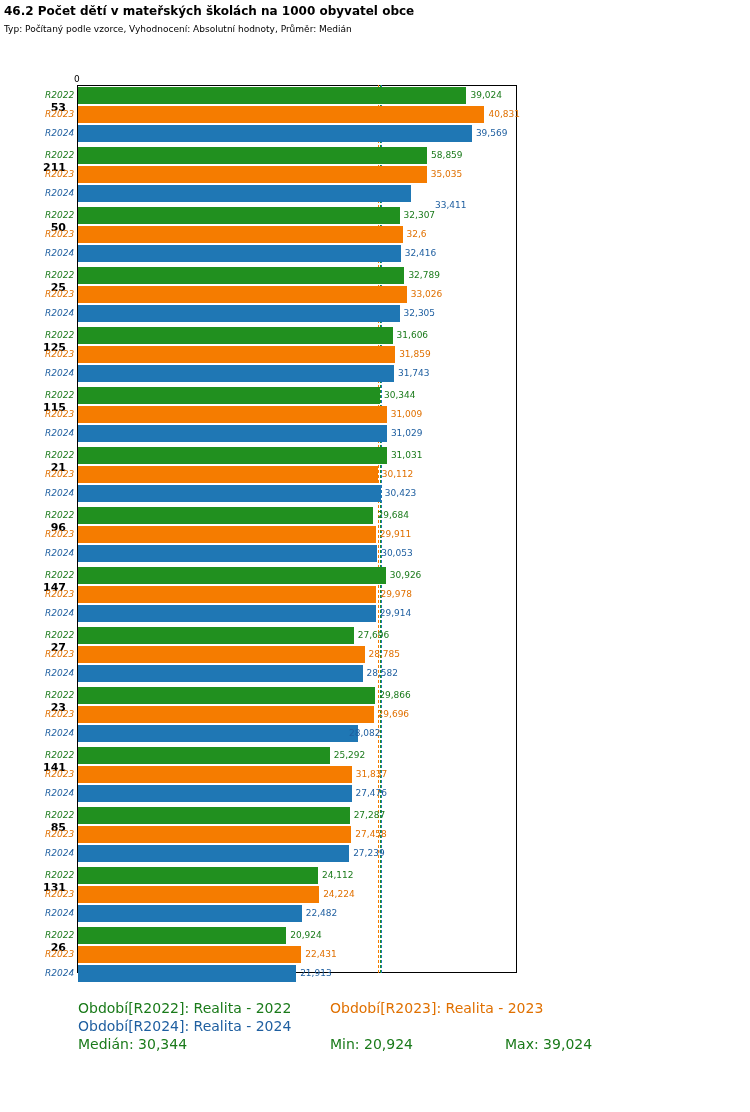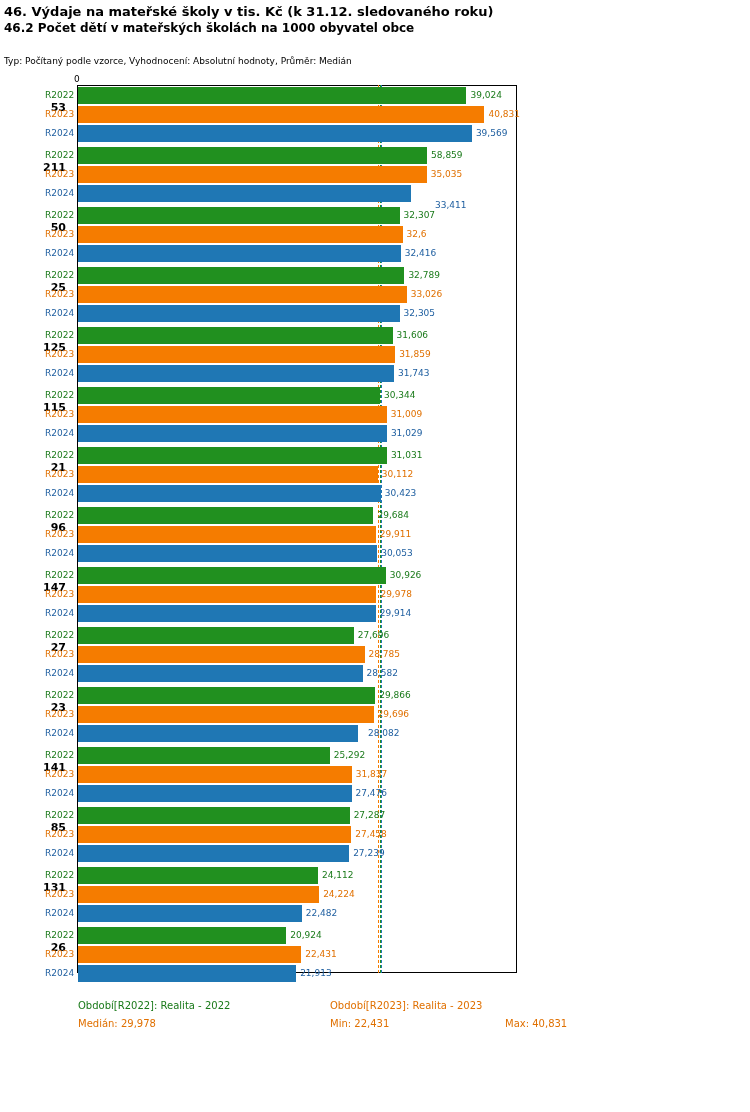--- a/index.html
+++ b/index.html
@@ -26,21 +26,21 @@
   }
   .title2 {
     font-size: 12px;
     font-weight: bold;
     line-height: 17px;
     white-space: nowrap;
   }
   .subtitle {
     font-size: 9px;
     line-height: 13px;
-    margin-top: 18px;
+    margin-top: 3px;
     white-space: nowrap;
   }
   .zero-label {
     position: absolute;
     left: 74px;
     top: 74px;
     font-size: 9px;
   }
   .plot {
     position: absolute;
@@ -93,20 +93,21 @@
   }
   .bar-row.r0 { top: 2px; }
   .bar-row.r1 { top: 21px; }
   .bar-row.r2 { top: 40px; }
   .series-label {
     position: absolute;
     left: 45px;
     top: 3px;
     font-size: 9px;
     width: 30px;
+    font-style: italic;
   }
   .bar {
     position: absolute;
     left: 78px;
     top: 0;
     height: 17px;
     box-sizing: border-box;
   }
   .bar-value {
     position: absolute;
@@ -119,38 +120,37 @@
   .s2 .series-label, .s2 .bar-value { color: #1f5fa0; }
   .s0 .bar { background: #21901f; }
   .s1 .bar { background: #f57c00; }
   .s2 .bar { background: #1f77b4; }
 
   .legend {
     position: absolute;
     left: 0;
     top: 1000px;
     width: 734px;
-    font-size: 10px;
+    font-size: 14px;
   }
   .legend-row {
     position: relative;
     height: 18px;
   }
   .legend-col-a { position: absolute; left: 78px; }
   .legend-col-b { position: absolute; left: 330px; }
   .legend-col-c { position: absolute; left: 505px; }
   .g { color: #1a7a1a; }
   .o { color: #e07000; }
   .b { color: #1f5fa0; }
 </style>
 </head>
 <body>
 
 <div class="titles">
-  <div class="title1">46. Výdaje na mateřské školy v tis. Kč (k 31.12. sledovaného roku)</div>
   <div class="title2">46.2 Počet dětí v mateřských školách na 1000 obyvatel obce</div>
   <div class="subtitle">Typ: Počítaný podle vzorce, Vyhodnocení: Absolutní hodnoty, Průměr: Medián</div>
 </div>
 
 <div class="zero-label">0</div>
 
 <div class="plot">
   <div class="plot-frame"></div>
   <div id="median-lines">
       <div class="median-line" style="left: 380.061px; border-left-color: rgb(33, 144, 31);"></div>
@@ -346,21 +346,21 @@
           <div class="bar-value" style="left: 379.302px;">29,866</div>
         </div>
         <div class="bar-row r1 s1">
           <div class="series-label">R2023</div>
           <div class="bar" style="width: 295.61px;"></div>
           <div class="bar-value" style="left: 377.61px;">29,696</div>
         </div>
         <div class="bar-row r2 s2">
           <div class="series-label">R2024</div>
           <div class="bar" style="width: 279.544px;"></div>
-          <div class="bar-value" style="left: 368px;">28,082</div>
+          <div class="bar-value" style="left: 349px;">28,082</div>
         </div>
       </div>
       <div class="group">
         <div class="group-label">141</div>
         <div class="bar-row r0 s0">
           <div class="series-label">R2022</div>
           <div class="bar" style="width: 251.77px;"></div>
           <div class="bar-value" style="left: 333.77px;">25,292</div>
         </div>
         <div class="bar-row r1 s1">
@@ -430,17 +430,20 @@
       </div>
     </div>
 </div>
 
 <div class="legend" id="legend">
     <div class="legend-row">
       <div class="legend-col-a g">Období[R2022]: Realita - 2022</div>
       <div class="legend-col-b o">Období[R2023]: Realita - 2023</div>
     </div>
     <div class="legend-row">
-      <div class="legend-col-a o">Medián: 29,978</div>
-      <div class="legend-col-b o">Min: 22,431</div>
-      <div class="legend-col-c o">Max: 40,831</div>
+      <div class="legend-col-a b">Období[R2024]: Realita - 2024</div>
+    </div>
+    <div class="legend-row">
+      <div class="legend-col-a g">Medián: 30,344</div>
+      <div class="legend-col-b g">Min: 20,924</div>
+      <div class="legend-col-c g">Max: 39,024</div>
     </div>
   </div>
 
 </body></html>

